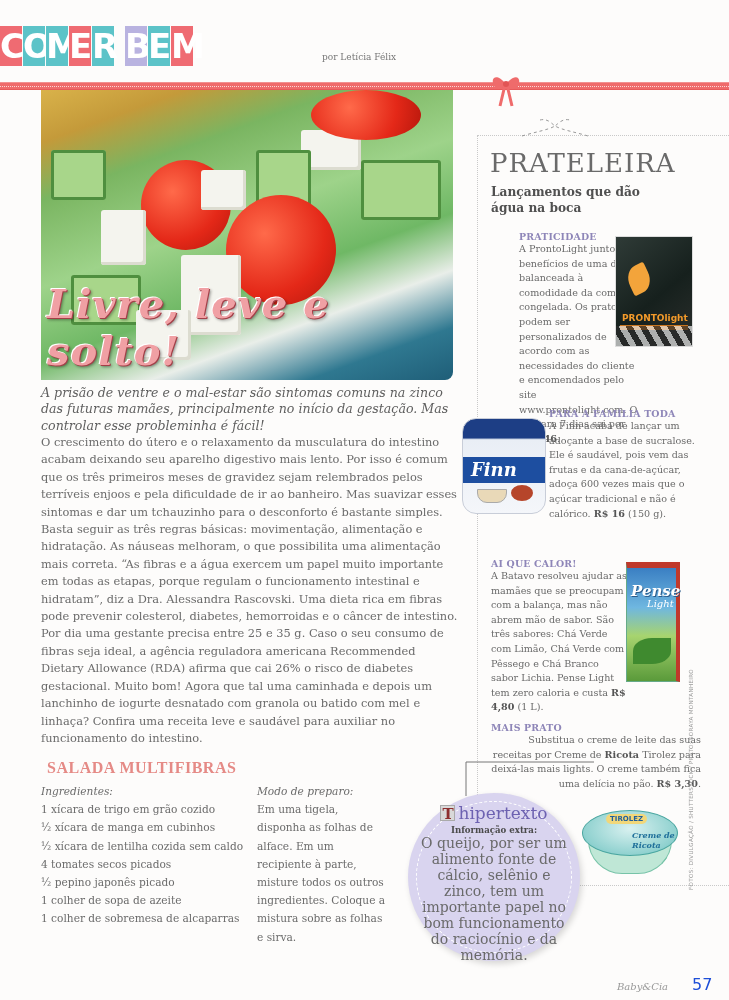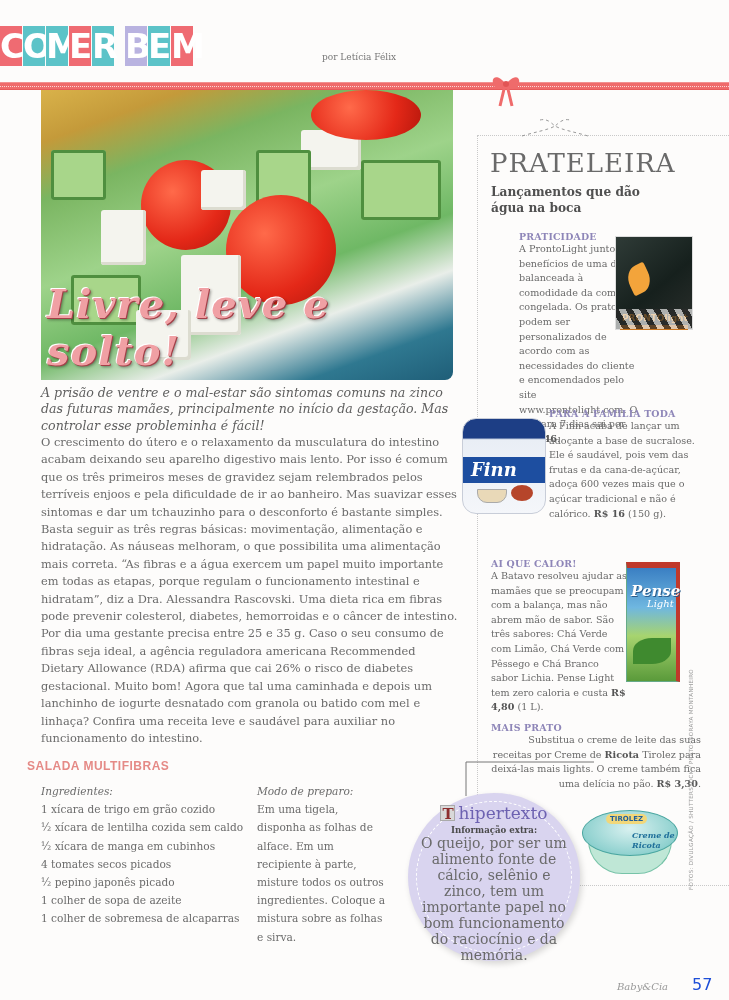--- a/index.html
+++ b/index.html
@@ -51,22 +51,22 @@
   
   .lead {
     left: 41px; top: 385px; width: 418px;
     font-style: italic; font-size: 12.6px; line-height: 16.4px; color: #5f5f5f;
   }
   .body-text {
     left: 41px; top: 434px; width: 420px;
     font-size: 11.4px; line-height: 17.4px; color: #6b6b6b;
   }
   .recipe-title {
-    left: 27px; top: 759px; font-family: Liberation Sans, sans-serif; font-weight: bold;
-    font-size: 12px; color: #e58a86; letter-spacing: .5px;
+    left: 47px; top: 759px; font-family: Liberation Serif, serif; font-weight: bold;
+    font-size: 16px; color: #e58a86; letter-spacing: .5px;
   }
   .ingredients { left: 41px; top: 782px; width: 210px; font-size: 10.6px; line-height: 18.2px; color: #6b6b6b; }
   .method { left: 257px; top: 782px; width: 130px; font-size: 10.6px; line-height: 18.2px; color: #6b6b6b; }
   .subhead { font-style: italic; }
 
   
   .sidebar-frame {
     left: 477px; top: 135px; width: 252px; height: 750px;
     border-left: 1px dotted #c9c9c9; border-top: 1px dotted #c9c9c9;
   }
@@ -83,21 +83,21 @@
   .sec-label { font-family: "DejaVu Serif", serif; font-weight: bold; font-size: 9.4px; color: #8e86b8; letter-spacing: .2px; }
   .sec-text { font-size: 9.6px; line-height: 14.6px; color: #6a6a6a; }
   .sec-text b { color: #555; }
 
   .s1 { left: 491px; top: 231px; width: 210px; margin-left: 28px; }
   .s2 { left: 549px; top: 408px; width: 150px; }
   .s3 { left: 491px; top: 558px; width: 137px; }
   .s4 { left: 491px; top: 722px; width: 190px; }
 
   .prod-pronto {
-    left: 615px; top: 236px; width: 78px; height: 94px;
+    left: 615px; top: 236px; width: 78px; height: 111px;
     background: linear-gradient(140deg, #2f3b37 0%, #16201d 55%, #2b2f2c 100%);
     border: 1px solid #ddd;
   }
   .prod-pronto .logo { position: absolute; left: 6px; top: 76px; font: bold 9px "DejaVu Sans", sans-serif; color: #f39a2a; }
   .prod-pronto .flame { position: absolute; left: 12px; top: 28px; width: 22px; height: 28px; background: #f3a43b; border-radius: 60% 10% 60% 10%; transform: rotate(-25deg); }
   .prod-pronto .strip { position: absolute; left: 4px; top: 88px; width: 68px; height: 5px; background: #c8741e; }
   .prod-pronto .bottom { position: absolute; left: 0; bottom: 0; width: 100%; height: 20px; background: repeating-linear-gradient(60deg, #eaeaea 0 6px, #2b2b2b 6px 12px); opacity: .7; }
 
   .prod-finn {
     left: 462px; top: 418px; width: 84px; height: 96px; border-radius: 14px;
@@ -198,22 +198,22 @@
   <div class="hero-title">Livre, leve e solto!</div>
 </div>
 
 <div class="abs lead">A prisão de ventre e o mal-estar são sintomas comuns na zinco das futuras mamães, principalmente no início da gestação. Mas controlar esse probleminha é fácil!</div>
 <div class="abs body-text">O crescimento do útero e o relaxamento da musculatura do intestino acabam deixando seu aparelho digestivo mais lento. Por isso é comum que os três primeiros meses de gravidez sejam relembrados pelos terríveis enjoos e pela dificuldade de ir ao banheiro. Mas suavizar esses sintomas e dar um tchauzinho para o desconforto é bastante simples. Basta seguir as três regras básicas: movimentação, alimentação e hidratação. As náuseas melhoram, o que possibilita uma alimentação mais correta. “As fibras e a água exercem um papel muito importante em todas as etapas, porque regulam o funcionamento intestinal e hidratam”, diz a Dra. Alessandra Rascovski. Uma dieta rica em fibras pode prevenir colesterol, diabetes, hemorroidas e o câncer de intestino. Por dia uma gestante precisa entre 25 e 35 g. Caso o seu consumo de fibras seja ideal, a agência reguladora americana Recommended Dietary Allowance (RDA) afirma que cai 26% o risco de diabetes gestacional. Muito bom! Agora que tal uma caminhada e depois um lanchinho de iogurte desnatado com granola ou batido com mel e linhaça? Confira uma receita leve e saudável para auxiliar no funcionamento do intestino.</div>
 
 <div class="abs recipe-title">SALADA MULTIFIBRAS</div>
 <div class="abs ingredients">
   <div class="subhead">Ingredientes:</div>
   <div>1 xícara de trigo em grão cozido</div>
+  <div>½ xícara de manga em cubinhos</div>
   <div>½ xícara de lentilha cozida sem caldo</div>
-  <div>½ xícara de manga em cubinhos</div>
   <div>4 tomates secos picados</div>
   <div>½ pepino japonês picado</div>
   <div>1 colher de sopa de azeite</div>
   <div>1 colher de sobremesa de alcaparras</div>
 </div>
 <div class="abs method">
   <div class="subhead">Modo de preparo:</div>
   <div>Em uma tigela, disponha as folhas de alface. Em um recipiente à parte, misture todos os outros ingredientes. Coloque a mistura sobre as folhas e sirva.</div>
 </div>
 

